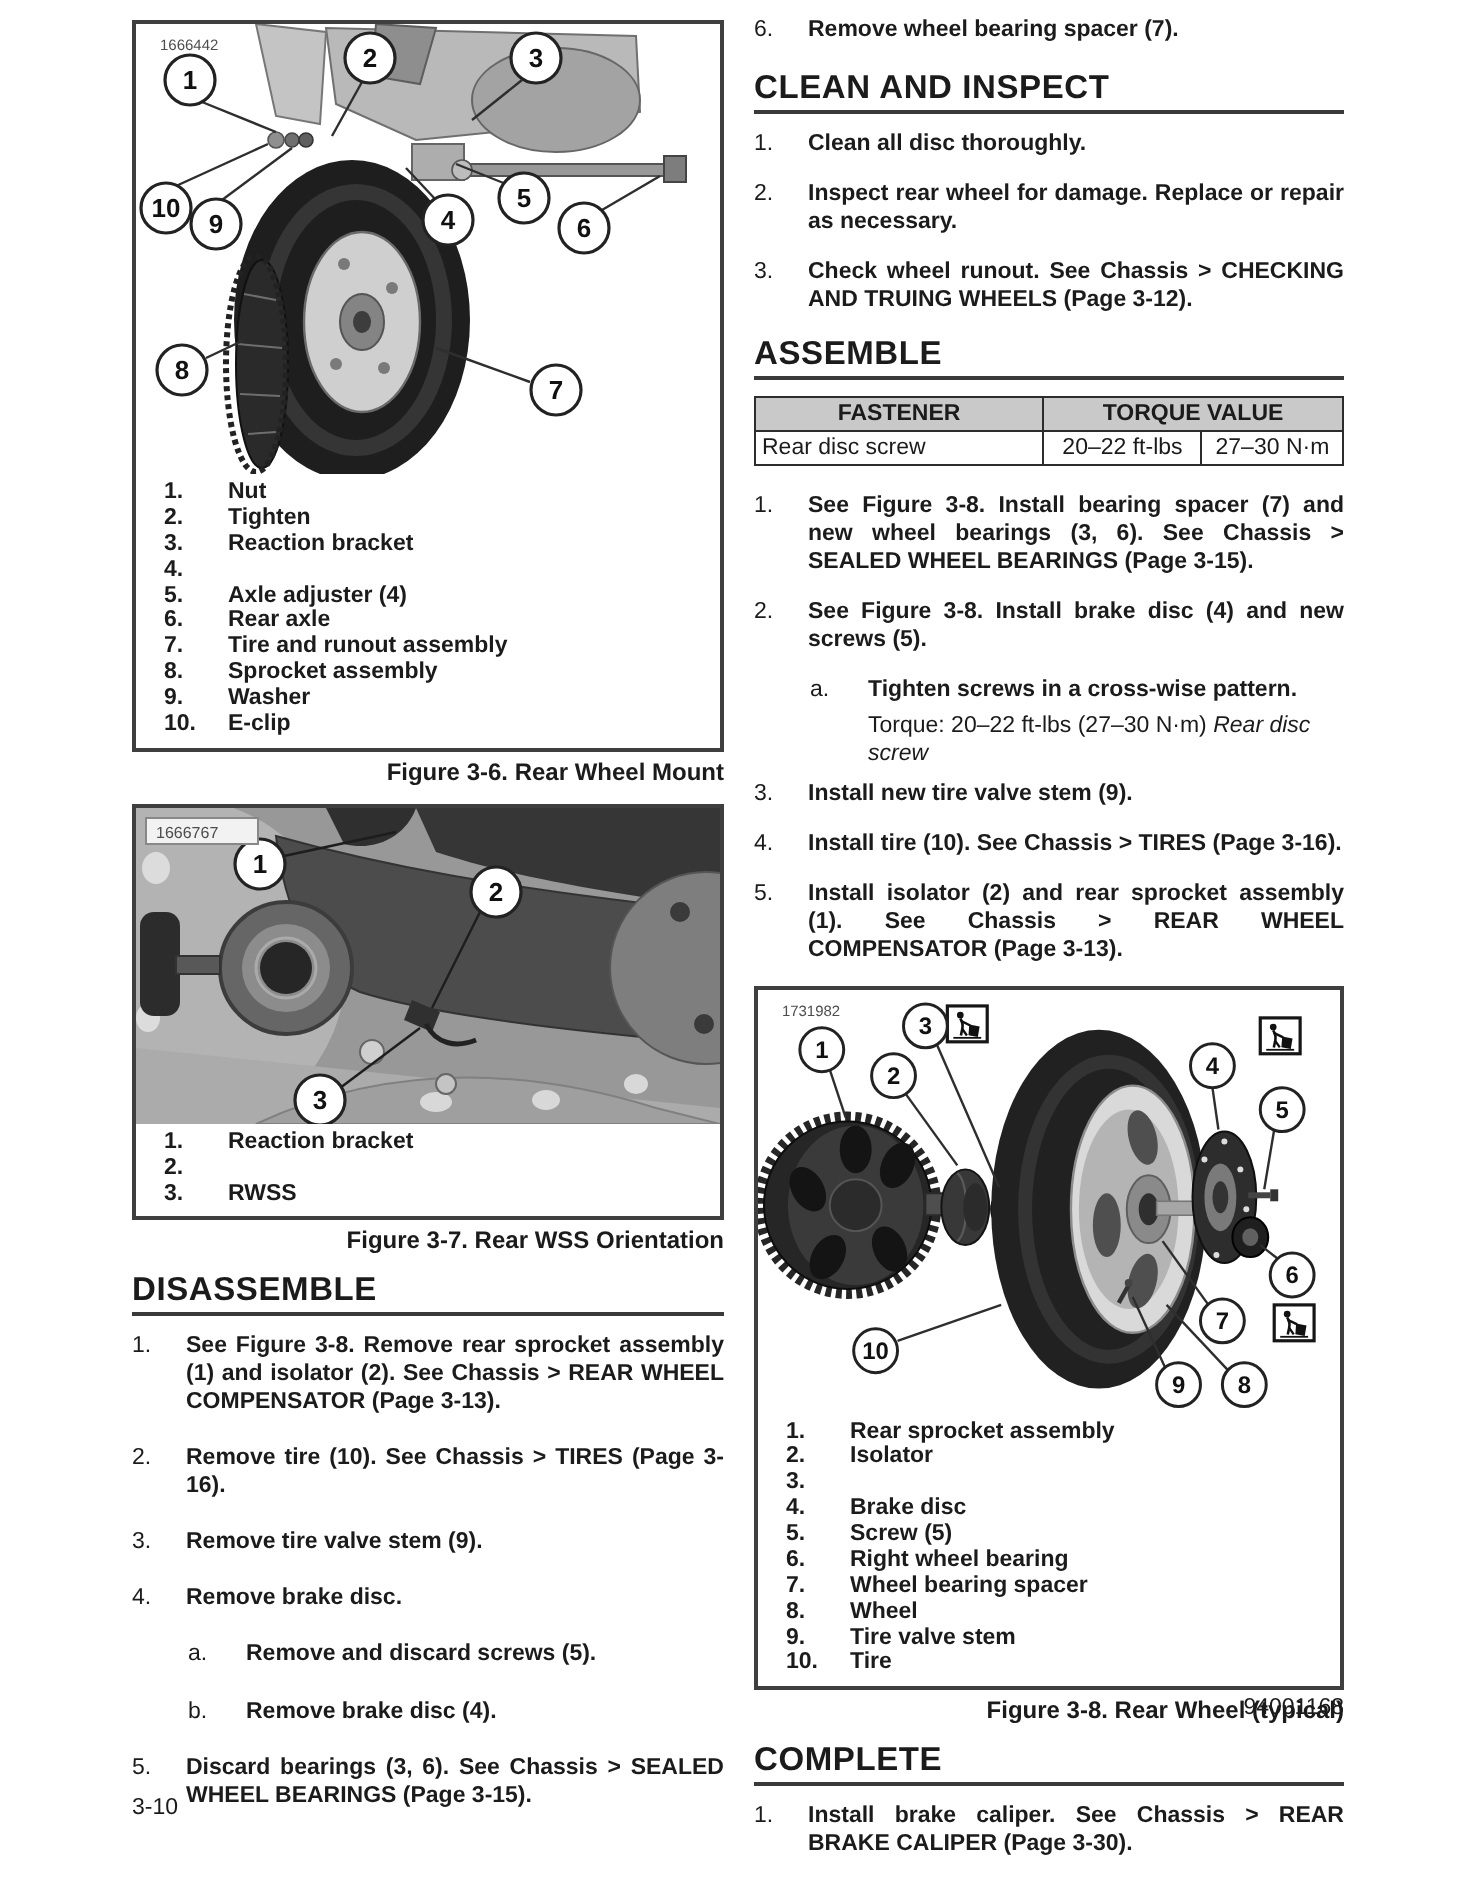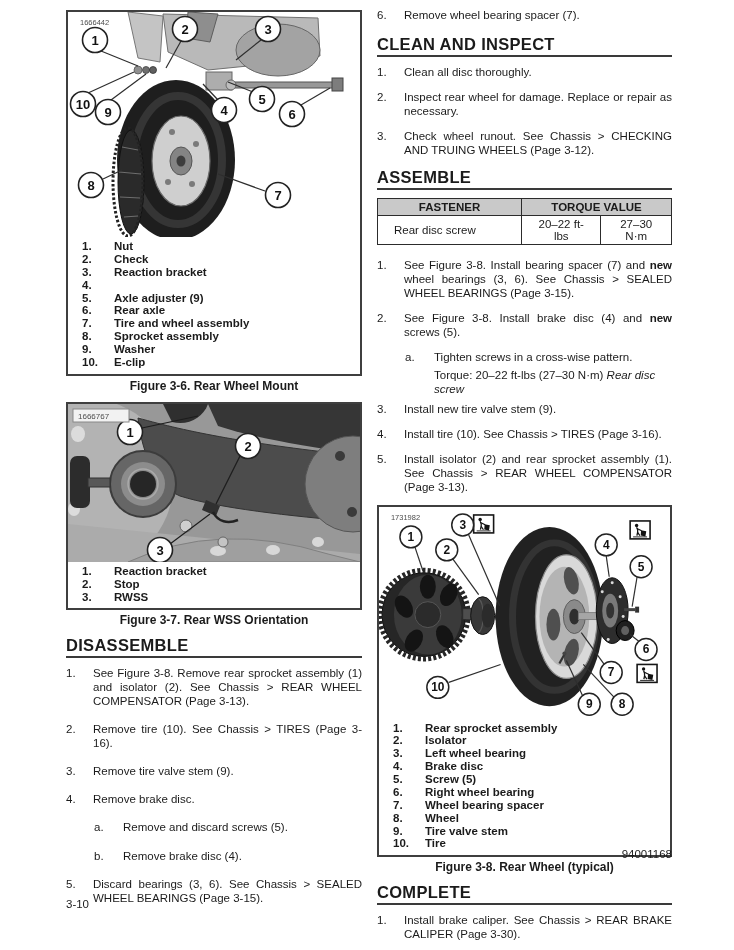--- a/index.html
+++ b/index.html
@@ -13,41 +13,41 @@
   .col-left{left:66px;width:296px;padding-top:10px;}
   .col-right{left:377px;width:295px;padding-top:8px;}
 
   
   .figbox{border:2px solid #3f3f3f;background:#fff;}
   .figbox svg{display:block;width:100%;height:auto;}
   .legend{padding:3px 6px 5px 14px;font-weight:bold;font-size:11.5px;line-height:1.12;}
   .legend-row{display:flex;}
   .legend-row .ln{flex:none;width:32px;}
   .legend-row .lt{flex:1;}
-  .caption{text-align:center;font-weight:bold;font-size:12px;margin:3px 0 9px;}
+  .caption{text-align:right;font-weight:bold;font-size:12px;margin:3px 0 9px;}
 
   
   .sec-heading{
     font-size:16.5px;font-weight:bold;letter-spacing:.3px;
     border-bottom:2px solid #3a3a3a;padding-bottom:1px;margin:4px 0 8px;
   }
 
   
   .step{display:flex;margin-bottom:11px;line-height:1.22;}
   .step .sn{flex:none;width:27px;}
-  .step .st{flex:1;text-align:justify;}
+  .step .st{flex:1;text-align:justify;font-weight:bold;}
   .col-left .step{margin-bottom:14px;}
   .substep{margin-left:28px;}
   .substep .sn{width:29px;}
   .torque-line{margin:-2px 0 6px 57px;line-height:1.22;}
   .torque-line i{font-style:italic;}
 
   
   .torque-table{width:100%;border-collapse:collapse;margin:3px 0 13px;font-size:11.5px;}
-  .torque-table th,.torque-table td{border:1.6px solid #2c2c2c;padding:2px 16px;}
+  .torque-table th,.torque-table td{border:1.6px solid #2c2c2c;padding:2px 3px;}
   .torque-table th{background:#c9c9c9;font-weight:bold;text-align:center;}
   .torque-table td.c2,.torque-table td.c3{text-align:center;}
   .torque-table td.c1{width:49%;}
   .torque-table td.c2{width:27%;}
 
   
   .footer-left{position:absolute;left:66px;top:898px;font-size:11.5px;}
   .footer-right{position:absolute;right:62px;top:848px;font-size:11.5px;}
 
   
@@ -157,40 +157,40 @@
           </g>
           <text class="photo-id" x="12" y="13" font-size="7.5">1666442</text>
         </svg>
         <div class="legend">
           <div class="legend-row">
               <span class="ln">1.</span>
               <span class="lt">Nut</span>
             </div>
           <div class="legend-row">
               <span class="ln">2.</span>
-              <span class="lt">Check</span>
+              <span class="lt">Tighten</span>
             </div>
           <div class="legend-row">
               <span class="ln">3.</span>
               <span class="lt">Reaction bracket</span>
             </div>
           <div class="legend-row">
               <span class="ln">4.</span>
             </div>
           <div class="legend-row">
               <span class="ln">5.</span>
-              <span class="lt">Axle adjuster (9)</span>
+              <span class="lt">Axle adjuster (4)</span>
             </div>
           <div class="legend-row">
               <span class="ln">6.</span>
               <span class="lt">Rear axle</span>
             </div>
           <div class="legend-row">
               <span class="ln">7.</span>
-              <span class="lt">Tire and wheel assembly</span>
+              <span class="lt">Tire and runout assembly</span>
             </div>
           <div class="legend-row">
               <span class="ln">8.</span>
               <span class="lt">Sprocket assembly</span>
             </div>
           <div class="legend-row">
               <span class="ln">9.</span>
               <span class="lt">Washer</span>
             </div>
           <div class="legend-row">
@@ -264,21 +264,20 @@
             <text class="photo-id" x="10" y="15" font-size="8">1666767</text>
           </g>
         </svg>
         <div class="legend">
           <div class="legend-row">
               <span class="ln">1.</span>
               <span class="lt">Reaction bracket</span>
             </div>
           <div class="legend-row">
               <span class="ln">2.</span>
-              <span class="lt">Stop</span>
             </div>
           <div class="legend-row">
               <span class="ln">3.</span>
               <span class="lt">RWSS</span>
             </div>
         </div>
       </div>
       <div class="caption">Figure 3-7. Rear WSS Orientation</div>
     </div>
 
@@ -508,21 +507,20 @@
           <div class="legend-row">
               <span class="ln">1.</span>
               <span class="lt">Rear sprocket assembly</span>
             </div>
           <div class="legend-row">
               <span class="ln">2.</span>
               <span class="lt">Isolator</span>
             </div>
           <div class="legend-row">
               <span class="ln">3.</span>
-              <span class="lt">Left wheel bearing</span>
             </div>
           <div class="legend-row">
               <span class="ln">4.</span>
               <span class="lt">Brake disc</span>
             </div>
           <div class="legend-row">
               <span class="ln">5.</span>
               <span class="lt">Screw (5)</span>
             </div>
           <div class="legend-row">

